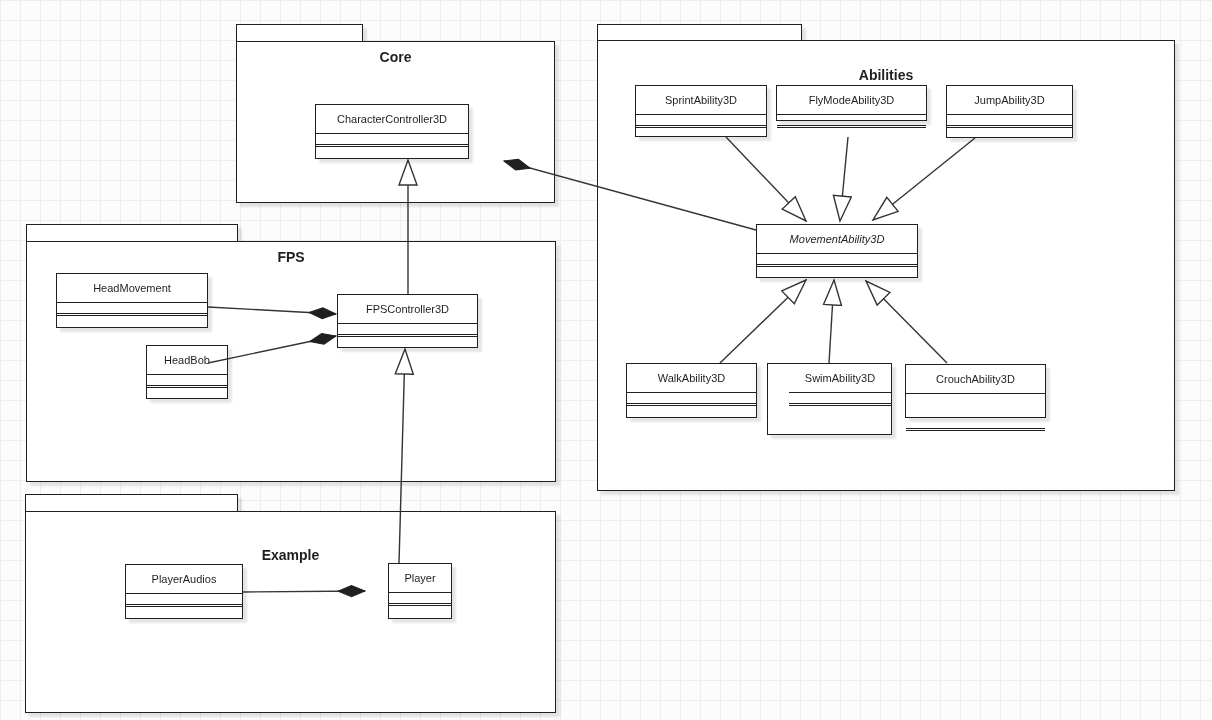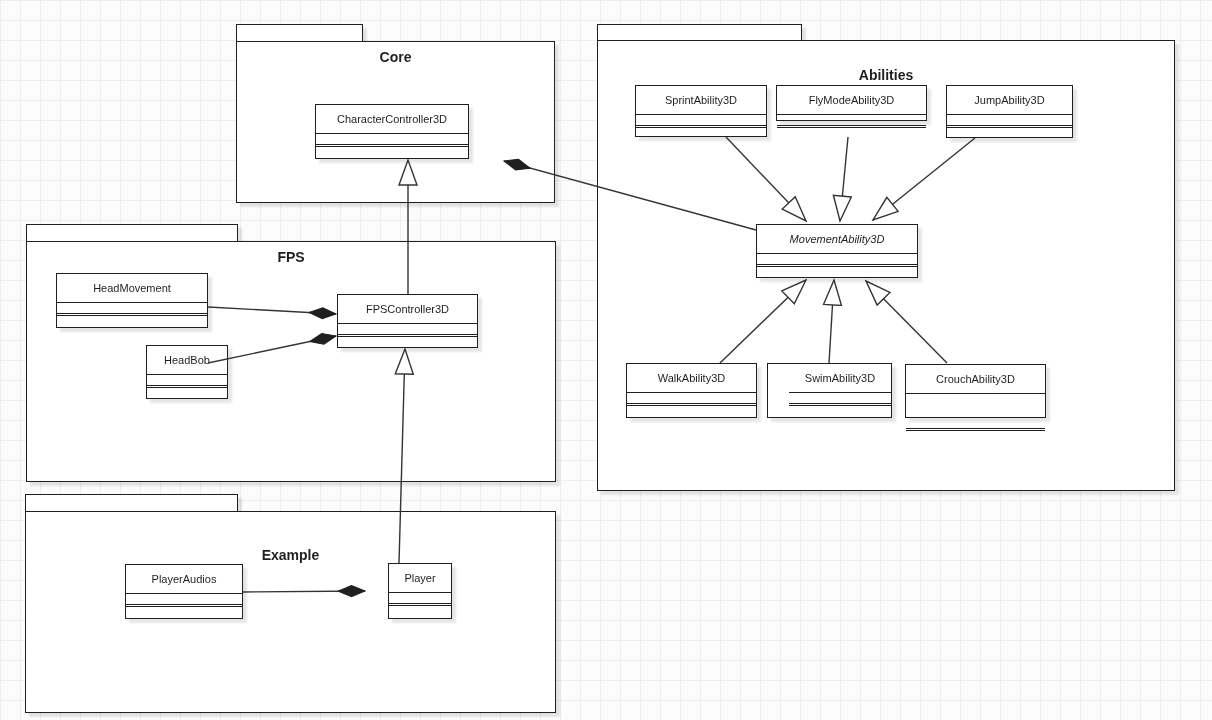--- a/index.html
+++ b/index.html
@@ -106,21 +106,21 @@
   <div class="cls-row-a"></div>
   <div class="cls-row-b"></div>
 </div>
 
 <div class="shape cls" style="left:626px;top:363px;width:131px;height:55px;">
   <div class="cls-title">WalkAbility3D</div>
   <div class="cls-row-a"></div>
   <div class="cls-row-b"></div>
 </div>
 
-<div class="shape cls" style="left:767px;top:363px;width:125px;height:55px;padding-left:21px;">
+<div class="shape cls" style="left:767px;top:363px;width:125px;height:72px;padding-left:21px;">
   <div class="cls-title">SwimAbility3D</div>
   <div class="cls-row-a"></div>
   <div class="cls-row-b"></div>
 </div>
 
 <div class="shape cls" style="left:905px;top:364px;width:141px;height:54px;gap:24px;">
   <div class="cls-title">CrouchAbility3D</div>
   <div class="cls-row-a"></div>
   <div class="cls-row-b"></div>
 </div>

